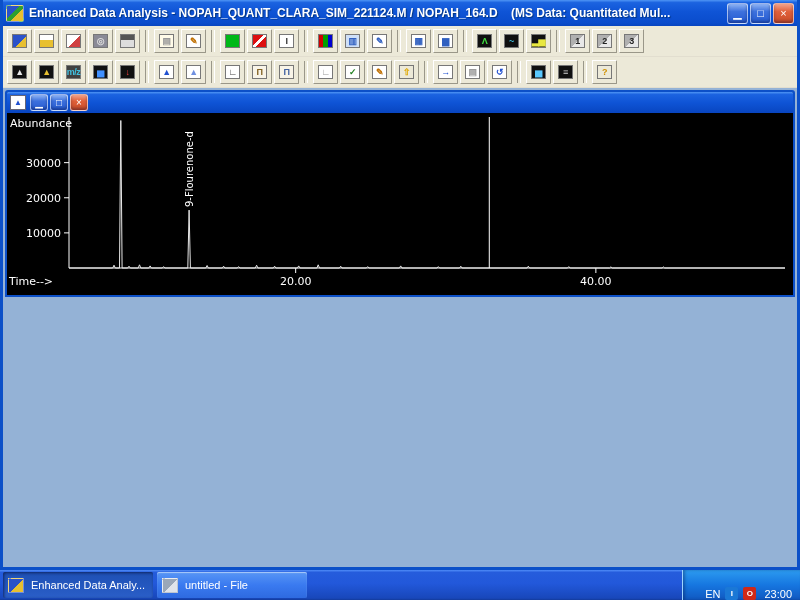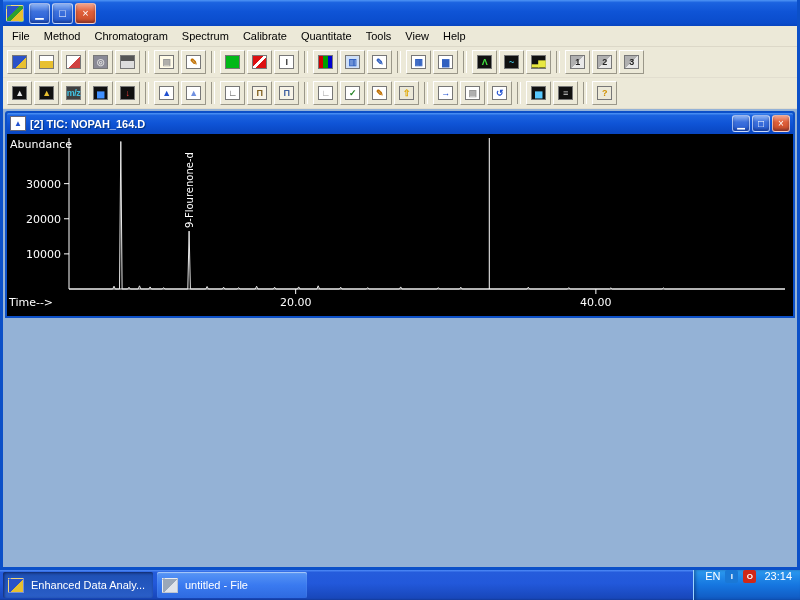--- a/index.html
+++ b/index.html
@@ -59,46 +59,44 @@
   .flag{display:grid;grid-template-columns:7px 7px;grid-template-rows:6px 6px;gap:1px;transform:skewY(-4deg);}
   .flag i{border-radius:1px;}
   .flag .f1{background:#e8402c;} .flag .f2{background:#7cbb2a;} .flag .f3{background:#2c5fd8;} .flag .f4{background:#ecc02c;}
   .tasks{display:flex;align-items:stretch;}
   .task-btn{width:150px;margin:2px 1px 2px 3px;border-radius:2px;display:flex;align-items:center;gap:7px;padding:0 5px;
     background:linear-gradient(180deg,#5896f5 0%,#3a7af0 50%,#2e6ae0 100%);box-shadow:inset 0 1px 1px rgba(255,255,255,.5);
     color:#fff;overflow:hidden;box-sizing:border-box;}
   .task-btn.active{background:linear-gradient(180deg,#1e50b4 0%,#2a5ec8 100%);box-shadow:inset 1px 1px 3px rgba(0,0,30,.55);}
   .task-icon{width:14px;height:13px;flex:none;border:1px solid rgba(255,255,255,.35);}
   .task-label{white-space:nowrap;overflow:hidden;text-overflow:ellipsis;font-size:11px;}
-  .tray{margin-left:auto;display:flex;align-items:flex-start;gap:5px;padding:0 8px 0 11px;flex:none;
+  .tray{margin-left:auto;display:flex;align-items:flex-end;gap:5px;padding:0 8px 0 22px;flex:none;
     background:linear-gradient(180deg,#2c9bf0 0%,#1676e0 50%,#1058c0 100%);border-left:1px solid #9fd5ff;
     box-shadow:inset 2px 0 3px rgba(0,0,40,.3);color:#fff;}
   .tray-icon{width:13px;height:13px;display:flex;align-items:center;justify-content:center;font-size:8px;font-weight:bold;
     border-radius:2px;font-style:normal;}
   .tray-clock{font-size:11px;margin-left:3px;}
   [data-repeat]{display:contents;}
 </style>
 </head>
 <body>
 
 <div class="screen">
   <div class="app">
 
     <div class="titlebar">
       <span class="app-icon"></span>
+      <span class="title-text">Enhanced Data Analysis - NOPAH_QUANT_CLARA_SIM_221124.M / NOPAH_164.D    (MS Data: Quantitated Mul...</span>
       <span class="winbtns">
         <span class="winbtn">▁</span>
         <span class="winbtn">□</span>
         <span class="winbtn close">×</span>
       </span>
     </div>
 
-    <div class="menubar">
-      <span data-repeat="menu.items"><span class="menu-item">File</span><span class="menu-item">Method</span><span class="menu-item">Chromatogram</span><span class="menu-item">Spectrum</span><span class="menu-item">Calibrate</span><span class="menu-item">Quantitate</span><span class="menu-item">Tools</span><span class="menu-item">View</span><span class="menu-item">Help</span></span>
-    </div>
 
     <div class="toolbar">
       <span data-repeat="toolbar1"><span class="tbtn">
             <i class="chip" style="background: linear-gradient(135deg, rgb(43, 82, 200) 60%, rgb(232, 192, 48) 60%);">
               <b class="glyph" style="color: rgb(255, 255, 255);"></b>
             </i>
           </span><span class="tbtn">
             <i class="chip" style="background: linear-gradient(rgb(255, 255, 255) 45%, rgb(232, 192, 48) 45%);">
               <b class="glyph" style="color: rgb(51, 51, 51);"></b>
             </i>
@@ -262,21 +260,20 @@
             <i class="chip" style="background: rgb(236, 233, 216);">
               <b class="glyph" style="color: rgb(208, 144, 0);">?</b>
             </i>
           </span></span>
     </div>
 
     <div class="client">
       <div class="child">
         <div class="child-titlebar">
           <span class="child-icon">▲</span>
-          <span class="child-title">[2] TIC: NOPAH_164.D</span>
           <span class="winbtns">
             <span class="winbtn sm">▁</span>
             <span class="winbtn sm">□</span>
             <span class="winbtn sm close">×</span>
           </span>
         </div>
         <div class="child-content">
           <svg id="ticplot" width="786" height="182" viewBox="0 0 786 182">
               <line x1="62" y1="4" x2="62" y2="155" stroke="#fff"></line>
               <line x1="62" y1="155" x2="778" y2="155" stroke="#fff"></line>
@@ -308,16 +305,16 @@
             <i class="task-icon" style="background: linear-gradient(135deg, rgb(43, 82, 200) 55%, rgb(232, 192, 48) 55%);"></i>
             <span class="task-label">Enhanced Data Analy...</span>
           </span><span class="task-btn">
             <i class="task-icon" style="background: linear-gradient(135deg, rgb(154, 167, 184) 55%, rgb(224, 228, 234) 55%);"></i>
             <span class="task-label">untitled - File</span>
           </span></span>
     </div>
     <div class="tray">
       <span>EN</span>
       <span data-repeat="taskbar.tray.icons"><i class="tray-icon" style="background: rgb(26, 120, 214); color: rgb(255, 255, 255);">I</i><i class="tray-icon" style="background: rgb(208, 40, 24); color: rgb(255, 255, 255);">O</i></span>
-      <span class="tray-clock">23:14</span>
+      <span class="tray-clock">23:00</span>
     </div>
   </div>
 </div>
 
 </body></html>

